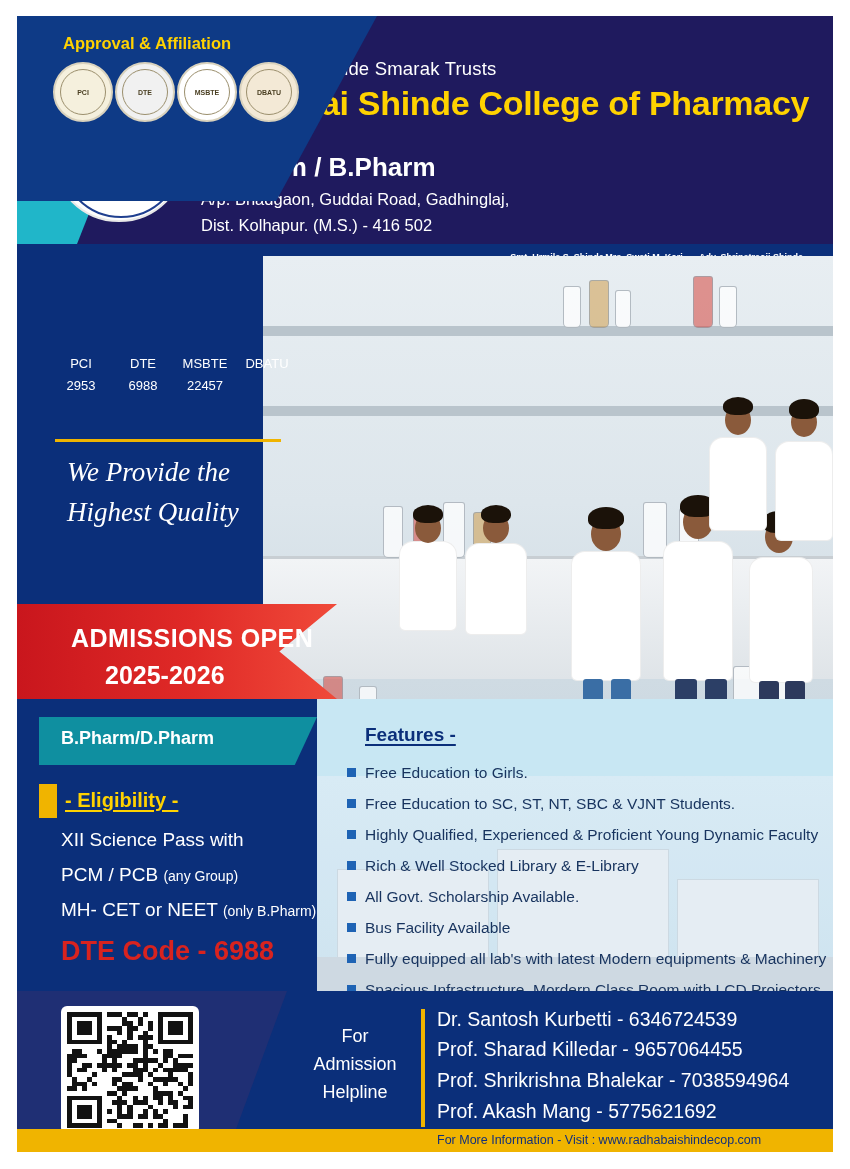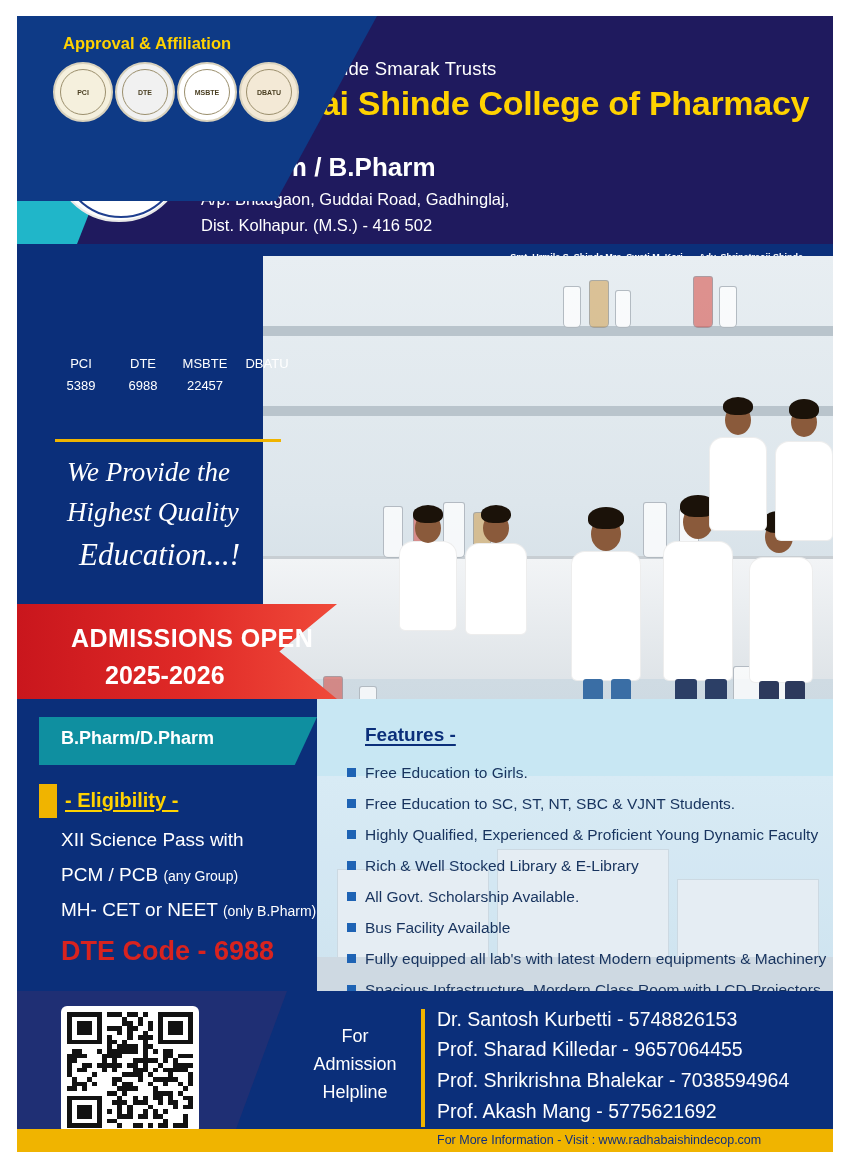--- a/index.html
+++ b/index.html
@@ -257,32 +257,31 @@
         <div class="seal-in">DTE</div>
       </div>
     <div class="seal s3">
         <div class="seal-in">MSBTE</div>
       </div>
     <div class="seal s4">
         <div class="seal-in">DBATU</div>
       </div>
 
     <div class="seal-lbl" style="left:29px;top:340px;">PCI</div>
-    <div class="seal-num" style="left:29px;top:362px;">5389</div>
+    <div class="seal-num" style="left:29px;top:362px;">2953</div>
     <div class="seal-lbl" style="left:91px;top:340px;">DTE</div>
     <div class="seal-num" style="left:91px;top:362px;">6988</div>
     <div class="seal-lbl" style="left:153px;top:340px;">MSBTE</div>
     <div class="seal-num" style="left:153px;top:362px;">22457</div>
     <div class="seal-lbl" style="left:215px;top:340px;">DBATU</div>
 
     <div class="quality">
       <div class="qline"></div>
       <div class="q1">We Provide the</div>
       <div class="q2">Highest Quality</div>
-      <div class="q3">Education...!</div>
     </div>
 
     <div class="ribbon"></div>
     <div class="rb1">ADMISSIONS OPEN</div>
     <div class="rb2">2025-2026</div>
 
     <div class="feat-bg"></div>
     <div class="feat-img">
       <div class="bldg" style="left:20px;width:150px;height:120px;"></div>
       <div class="bldg" style="left:180px;width:170px;height:140px;"></div>
@@ -637,21 +636,21 @@
         </div>
     </div>
 
     <div class="helpline">
       <div>For</div>
       <div>Admission</div>
       <div>Helpline</div>
     </div>
     <div class="vrule"></div>
 
-    <div class="cname" style="top:992px;">Dr. Santosh Kurbetti  -  5748826153</div>
+    <div class="cname" style="top:992px;">Dr. Santosh Kurbetti  -  6346724539</div>
     <div class="cname" style="top:1022px;">Prof. Sharad Killedar  -  9657064455</div>
     <div class="cname" style="top:1053px;">Prof. Shrikrishna Bhalekar - 7038594964</div>
     <div class="cname" style="top:1084px;">Prof. Akash Mang - 5775621692</div>
 
     <div class="webbar"></div>
     <div class="web">For More Information  - Visit : www.radhabaishindecop.com</div>
   </div>
 </div>
 
 </body></html>

